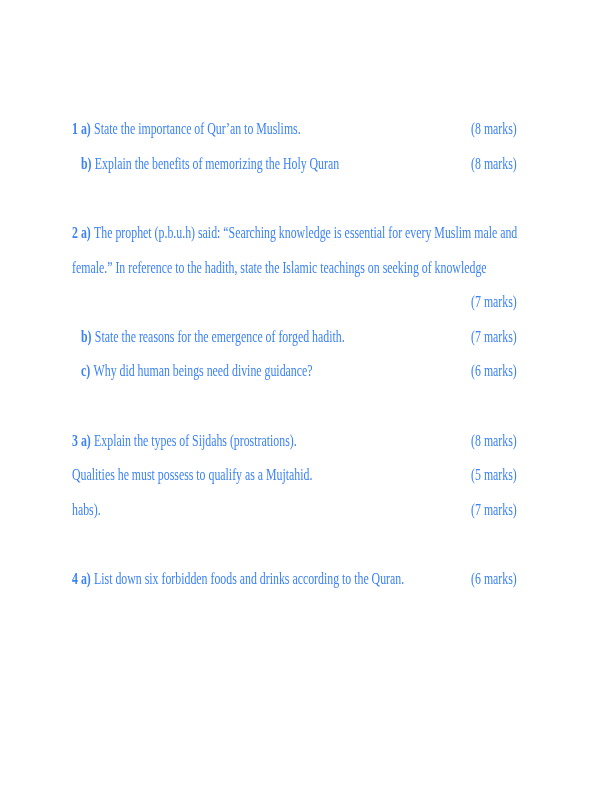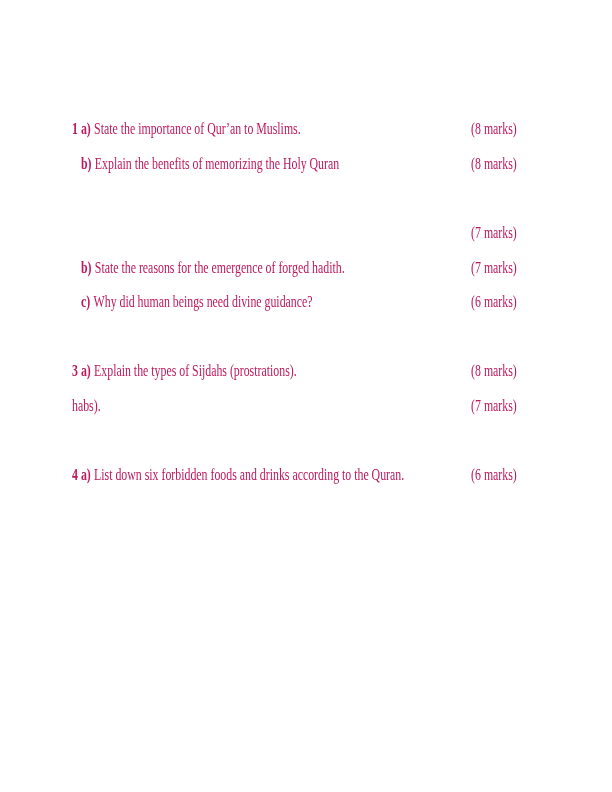--- a/index.html
+++ b/index.html
@@ -8,21 +8,21 @@
     background: #ffffff;
   }
   .page {
     position: relative;
     width: 612px;
     height: 792px;
     background: #ffffff;
     overflow: hidden;
     font-family: "Liberation Serif", "DejaVu Serif", serif;
     font-size: 16px;
-    color: #be185d;
+    color: #3b82f6;
   }
   .doc {
     position: absolute;
     left: 72px;
     top: 112px;
     width: 445px; 
   }
   .line {
     position: relative;
     height: 34.64px;       
@@ -63,40 +63,52 @@
   </div>
       <div class="line indent">
     <span class="left"><b class="prefix">b)</b><span class="qtext">Explain the benefits of memorizing the Holy Quran</span></span>
     <span class="marks">(8 marks)</span>
   </div>
       <div class="line blank">
     <span class="left"><b class="prefix"></b><span class="qtext"></span></span>
     <span class="marks"></span>
   </div>
       <div class="line">
+    <span class="left"><b class="prefix">2 a)</b><span class="qtext">The prophet (p.b.u.h) said: “Searching knowledge is essential for every Muslim male and</span></span>
+    <span class="marks"></span>
+  </div>
+      <div class="line">
+    <span class="left"><b class="prefix"></b><span class="qtext">female.” In reference to the hadith, state the Islamic teachings on seeking of knowledge</span></span>
+    <span class="marks"></span>
+  </div>
+      <div class="line">
     <span class="left"><b class="prefix"></b><span class="qtext"></span></span>
     <span class="marks">(7 marks)</span>
   </div>
       <div class="line indent">
     <span class="left"><b class="prefix">b)</b><span class="qtext">State the reasons for the emergence of forged hadith.</span></span>
     <span class="marks">(7 marks)</span>
   </div>
       <div class="line indent">
     <span class="left"><b class="prefix">c)</b><span class="qtext">Why did human beings need divine guidance?</span></span>
     <span class="marks">(6 marks)</span>
   </div>
       <div class="line blank">
     <span class="left"><b class="prefix"></b><span class="qtext"></span></span>
     <span class="marks"></span>
   </div>
       <div class="line">
     <span class="left"><b class="prefix">3 a)</b><span class="qtext">Explain the types of Sijdahs (prostrations).</span></span>
     <span class="marks">(8 marks)</span>
   </div>
       <div class="line">
+    <span class="left"><b class="prefix"></b><span class="qtext">Qualities he must possess to qualify as a Mujtahid.</span></span>
+    <span class="marks">(5 marks)</span>
+  </div>
+      <div class="line">
     <span class="left"><b class="prefix"></b><span class="qtext">habs).</span></span>
     <span class="marks">(7 marks)</span>
   </div>
       <div class="line blank">
     <span class="left"><b class="prefix"></b><span class="qtext"></span></span>
     <span class="marks"></span>
   </div>
       <div class="line">
     <span class="left"><b class="prefix">4 a)</b><span class="qtext">List down six forbidden foods and drinks according to the Quran.</span></span>
     <span class="marks">(6 marks)</span>

